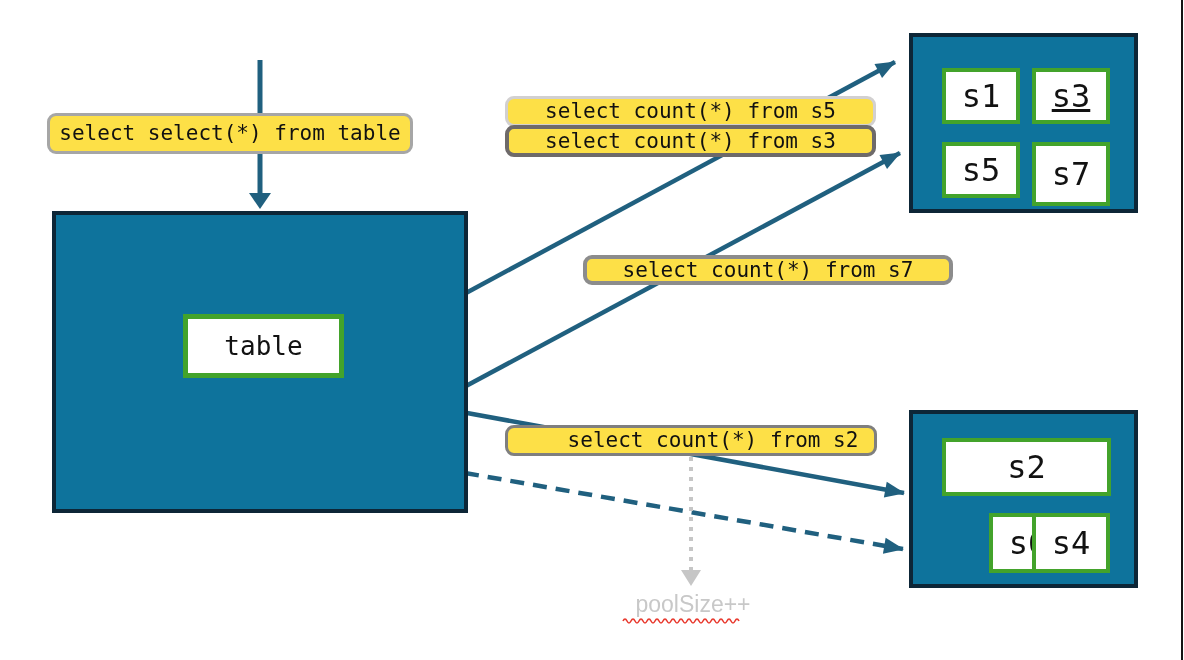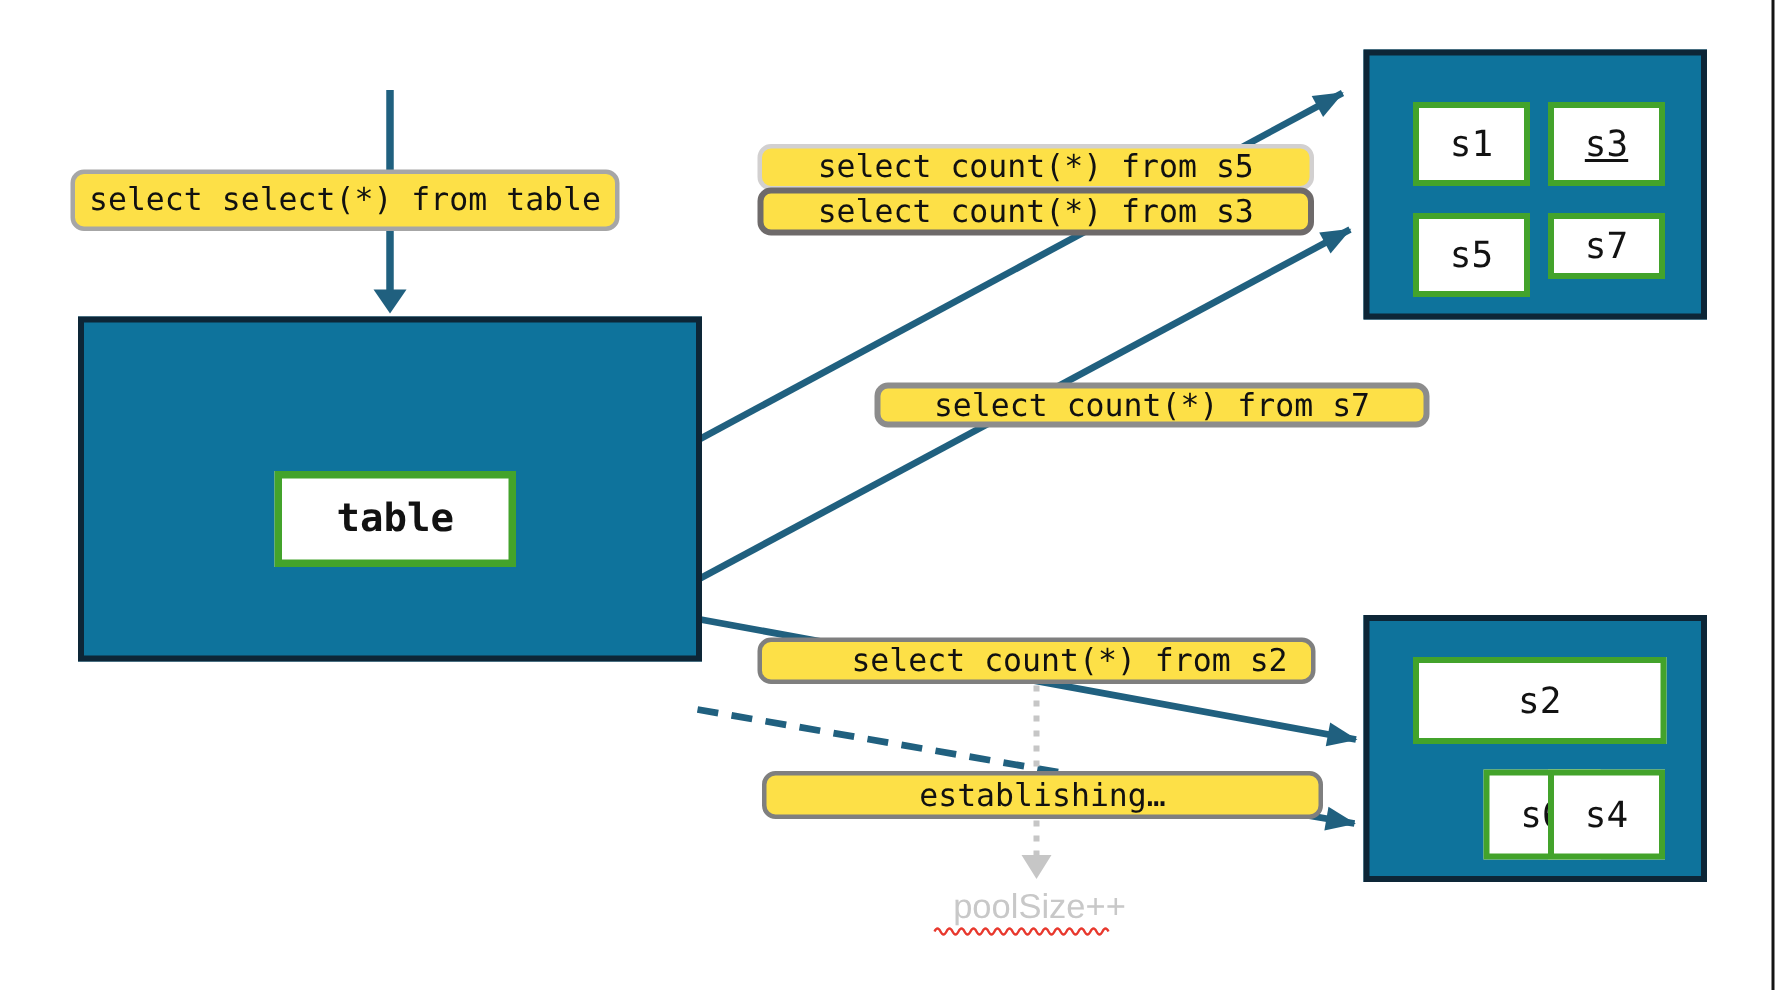--- a/index.html
+++ b/index.html
@@ -11,35 +11,35 @@
     position:absolute; left:1181px; top:0; width:2px; height:660px;
     background:#141414;
   }
   
   #arrow-layer { position:absolute; left:0; top:0; z-index:1; }
 
   .big-box {
     position:absolute; box-sizing:border-box; background:#0e739c;
     border:4px solid #0d2637; z-index:2;
   }
-  #table-box   { left:52px;  top:211px; width:416px; height:230px;font-weight:bold; }
+  #table-box   { left:52px;  top:211px; width:416px; height:302px; }
   #pool-top    { left:909px; top:33px;  width:229px; height:180px; }
   #pool-bottom { left:909px; top:410px; width:229px; height:178px; }
 
   .shard {
     position:absolute; box-sizing:border-box; background:#ffffff;
     border:4px solid #43a32b; color:#121212;
     display:flex; align-items:center; justify-content:center;
-    font-size:24px; line-height:1;
+    font-size:32px; line-height:1;
   }
   
   #shard-s1 { left:29px;  top:31px;  width:78px;  height:56px; }
   #shard-s3 { left:119px; top:31px;  width:78px;  height:56px;text-decoration:underline; }
   #shard-s5 { left:29px;  top:105px; width:78px;  height:56px; }
-  #shard-s7 { left:119px; top:105px; width:78px;  height:44px; }
+  #shard-s7 { left:119px; top:105px; width:78px;  height:64px; }
   
   #shard-s2 { left:29px;  top:24px;  width:169px; height:58px; }
   #shard-s6 { left:29px;  top:99px;  width:78px;  height:60px;margin-left:47px; }
   #shard-s4 { left:119px; top:99px;  width:78px;  height:60px; }
 
   #table-inner {
     position:absolute; left:127px; top:99px; width:161px; height:64px;
     box-sizing:border-box; background:#ffffff; border:5px solid #43a32b;
     color:#121212; display:flex; align-items:center; justify-content:center;
     font-size:26px;
@@ -135,23 +135,20 @@
   </div>
   <div class="qlabel" id="label-query-s3">
     <span>select count(*) from s3</span>
   </div>
   <div class="qlabel" id="label-query-s7">
     <span>select count(*) from s7</span>
   </div>
   <div class="qlabel" id="label-query-s2">
     <span>select count(*) from s2</span>
   </div>
-  <div class="qlabel" id="label-establishing">
-    <span>establishing…</span>
-  </div>
 
   <div id="pool-size-note">
     <span>poolSize++</span>
   </div>
 
   <div class="right-edge"></div>
 
 </div>
 
 </body></html>

